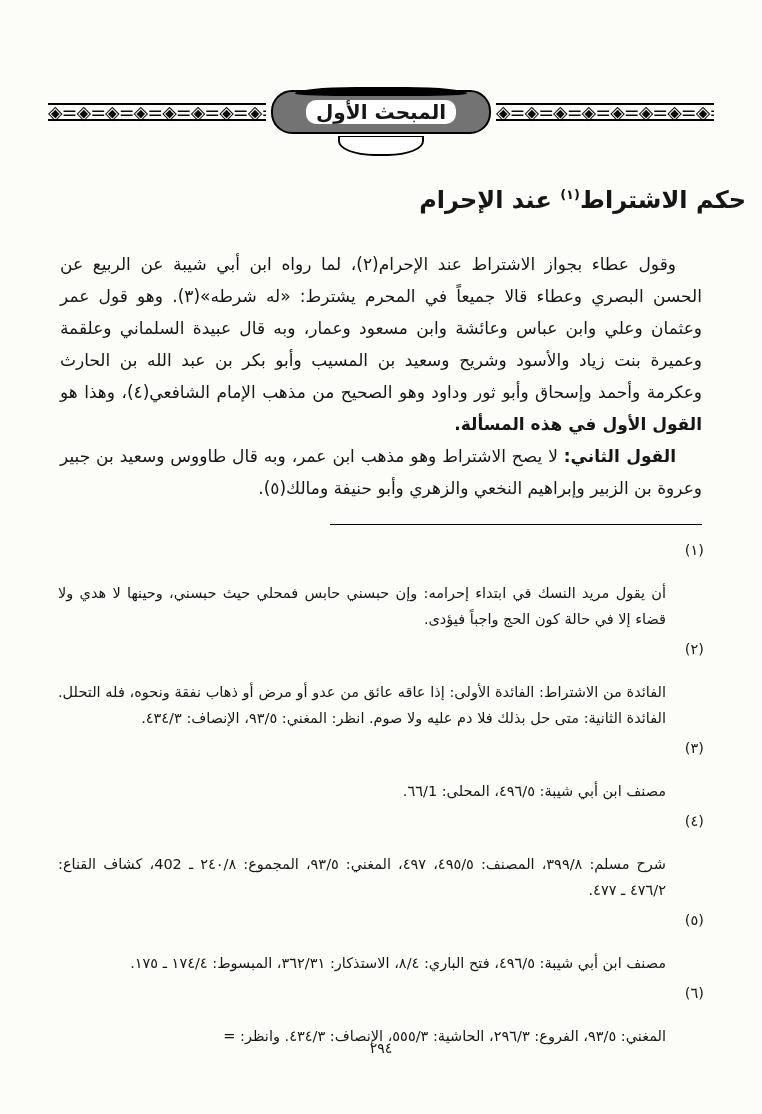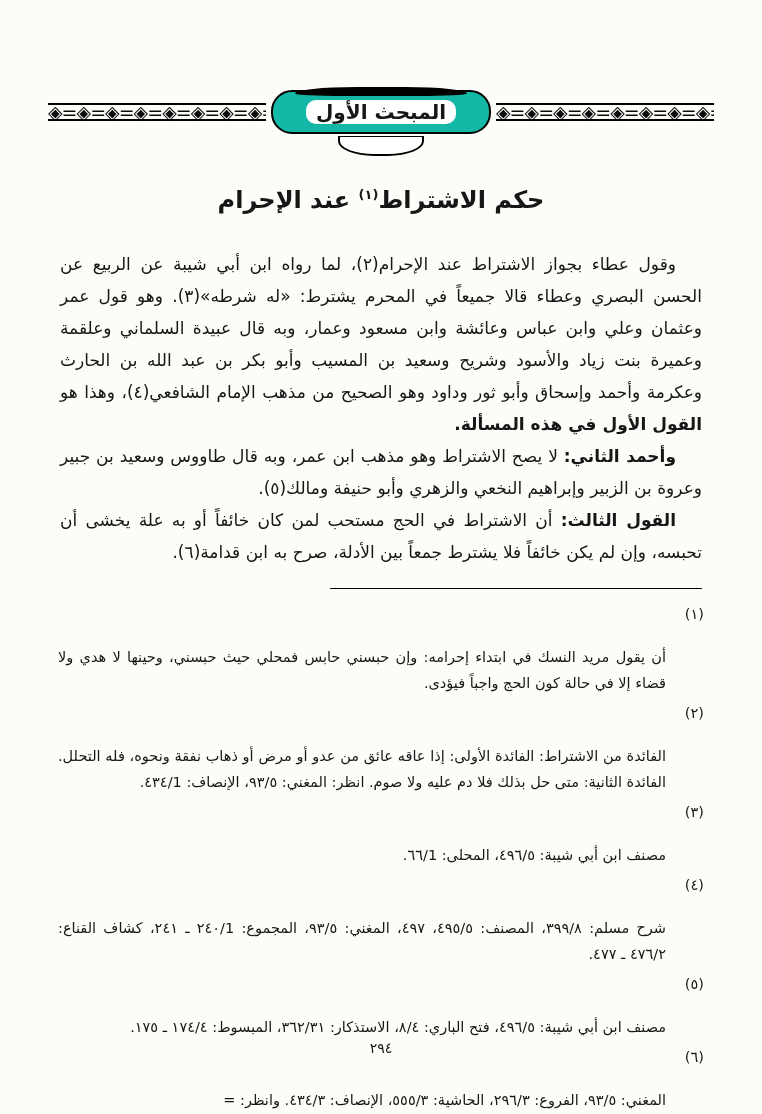--- a/index.html
+++ b/index.html
@@ -12,37 +12,37 @@
   .header-row{display:flex;align-items:center;margin:90px 48px 0;height:44px;}
   .band{
     flex:1;position:relative;height:30px;overflow:hidden;text-align:center;
     font-size:19px;line-height:30px;letter-spacing:-1px;white-space:nowrap;
     direction:ltr;color:#0a0a0a;
   }
   .band::before,.band::after{content:"";position:absolute;left:0;right:0;border-top:2px solid #000;}
   .band::before{top:6px;}
   .band::after{bottom:6px;}
   .cartouche{
-    width:216px;height:40px;margin:0 5px;background:#14b8a6;position:relative;
+    width:216px;height:40px;margin:0 5px;background:#737373;position:relative;
     border:2.5px solid #000;border-radius:21px;
     display:flex;align-items:center;justify-content:center;
     font-size:20px;font-weight:bold;z-index:2;
   }
   .cartouche::before{
     content:"";position:absolute;top:-5px;left:22px;right:22px;height:9px;
     background:#000;border-radius:50% 50% 40% 40% / 100% 100% 40% 40%;
   }
   .cartouche span{position:relative;z-index:3;background:#fff;padding:0 10px;border-radius:10px;}
   .tail{
     width:82px;height:17px;margin:2px auto 0;background:#fff;
     border:2px solid #000;border-top:1.3px solid #000;
     border-radius:0 0 36px 36px / 0 0 15px 15px;
   }
   
-  .title{margin:30px 16px 0;text-align:center;font-size:24px;font-weight:bold;}
+  .title{margin:30px 16px 0;text-align:right;font-size:24px;font-weight:bold;}
   .title sup{font-size:13px;font-weight:bold;}
   
   .body-text{margin:34px 60px 0;font-size:17px;line-height:32px;text-align:justify;}
   .body-text p{margin:0;text-indent:26px;}
   .bold{font-weight:bold;}
   
   .fn-rule{width:372px;border-top:1.7px solid #000;margin:20px 60px 0 0;}
   .footnotes{margin:12px 58px 0;font-size:14.5px;line-height:26px;}
   .fn{display:flex;align-items:flex-start;margin-top:4px;}
   .fn-num{flex:0 0 38px;white-space:nowrap;}
@@ -61,42 +61,41 @@
       <span>المبحث الأول</span>
     </div>
     <div class="band">◈=◈=◈=◈=◈=◈=◈=◈=◈=◈=◈=◈=◈=◈=◈=◈=◈=◈=◈=◈=◈=◈=◈=◈</div>
   </header>
   <div class="tail"></div>
 
   <h1 class="title"><span>حكم الاشتراط</span><sup>(١)</sup> <span>عند الإحرام</span></h1>
 
   <div class="body-text">
     <p><span>وقول عطاء بجواز الاشتراط عند الإحرام(٢)، لما رواه ابن أبي شيبة عن الربيع عن الحسن البصري وعطاء قالا جميعاً في المحرم يشترط: «له شرطه»(٣). وهو قول عمر وعثمان وعلي وابن عباس وعائشة وابن مسعود وعمار، وبه قال عبيدة السلماني وعلقمة وعميرة بنت زياد والأسود وشريح وسعيد بن المسيب وأبو بكر بن عبد الله بن الحارث وعكرمة وأحمد وإسحاق وأبو ثور وداود وهو الصحيح من مذهب الإمام الشافعي(٤)، وهذا هو </span><span class="bold">القول الأول في هذه المسألة.</span></p>
-    <p><span class="bold">وأحمد الثاني:</span><span> لا يصح الاشتراط وهو مذهب ابن عمر، وبه قال طاووس وسعيد بن جبير وعروة بن الزبير وإبراهيم النخعي والزهري وأبو حنيفة ومالك(٥).</span></p>
-    <p><span class="bold">القول الثالث:</span><span> أن الاشتراط في الحج مستحب لمن كان خائفاً أو به علة يخشى أن تحبسه، وإن لم يكن خائفاً فلا يشترط جمعاً بين الأدلة، صرح به ابن قدامة(٦).</span></p>
+    <p><span class="bold">القول الثاني:</span><span> لا يصح الاشتراط وهو مذهب ابن عمر، وبه قال طاووس وسعيد بن جبير وعروة بن الزبير وإبراهيم النخعي والزهري وأبو حنيفة ومالك(٥).</span></p>
   </div>
 
   <div class="fn-rule"></div>
 
   <div class="footnotes">
     <div class="fn">
       <span class="fn-num">(١)</span>
       <span class="fn-text">أن يقول مريد النسك في ابتداء إحرامه: وإن حبسني حابس فمحلي حيث حبسني، وحينها لا هدي ولا قضاء إلا في حالة كون الحج واجباً فيؤدى.</span>
     </div>
     <div class="fn">
       <span class="fn-num">(٢)</span>
-      <span class="fn-text">الفائدة من الاشتراط: الفائدة الأولى: إذا عاقه عائق من عدو أو مرض أو ذهاب نفقة ونحوه، فله التحلل. الفائدة الثانية: متى حل بذلك فلا دم عليه ولا صوم. انظر: المغني: ٩٣/٥، الإنصاف: ٤٣٤/1.</span>
+      <span class="fn-text">الفائدة من الاشتراط: الفائدة الأولى: إذا عاقه عائق من عدو أو مرض أو ذهاب نفقة ونحوه، فله التحلل. الفائدة الثانية: متى حل بذلك فلا دم عليه ولا صوم. انظر: المغني: ٩٣/٥، الإنصاف: ٤٣٤/٣.</span>
     </div>
     <div class="fn">
       <span class="fn-num">(٣)</span>
       <span class="fn-text">مصنف ابن أبي شيبة: ٤٩٦/٥، المحلى: ٦٦/1.</span>
     </div>
     <div class="fn">
       <span class="fn-num">(٤)</span>
-      <span class="fn-text">شرح مسلم: ٣٩٩/٨، المصنف: ٤٩٥/٥، ٤٩٧، المغني: ٩٣/٥، المجموع: ٢٤٠/1 ـ ٢٤١، كشاف القناع: ٤٧٦/٢ ـ ٤٧٧.</span>
+      <span class="fn-text">شرح مسلم: ٣٩٩/٨، المصنف: ٤٩٥/٥، ٤٩٧، المغني: ٩٣/٥، المجموع: ٢٤٠/٨ ـ 402، كشاف القناع: ٤٧٦/٢ ـ ٤٧٧.</span>
     </div>
     <div class="fn">
       <span class="fn-num">(٥)</span>
       <span class="fn-text">مصنف ابن أبي شيبة: ٤٩٦/٥، فتح الباري: ٨/٤، الاستذكار: ٣٦٢/٣١، المبسوط: ١٧٤/٤ ـ ١٧٥.</span>
     </div>
     <div class="fn">
       <span class="fn-num">(٦)</span>
       <span class="fn-text">المغني: ٩٣/٥، الفروع: ٢٩٦/٣، الحاشية: ٥٥٥/٣، الإنصاف: ٤٣٤/٣. وانظر: =</span>
     </div>
   </div>

